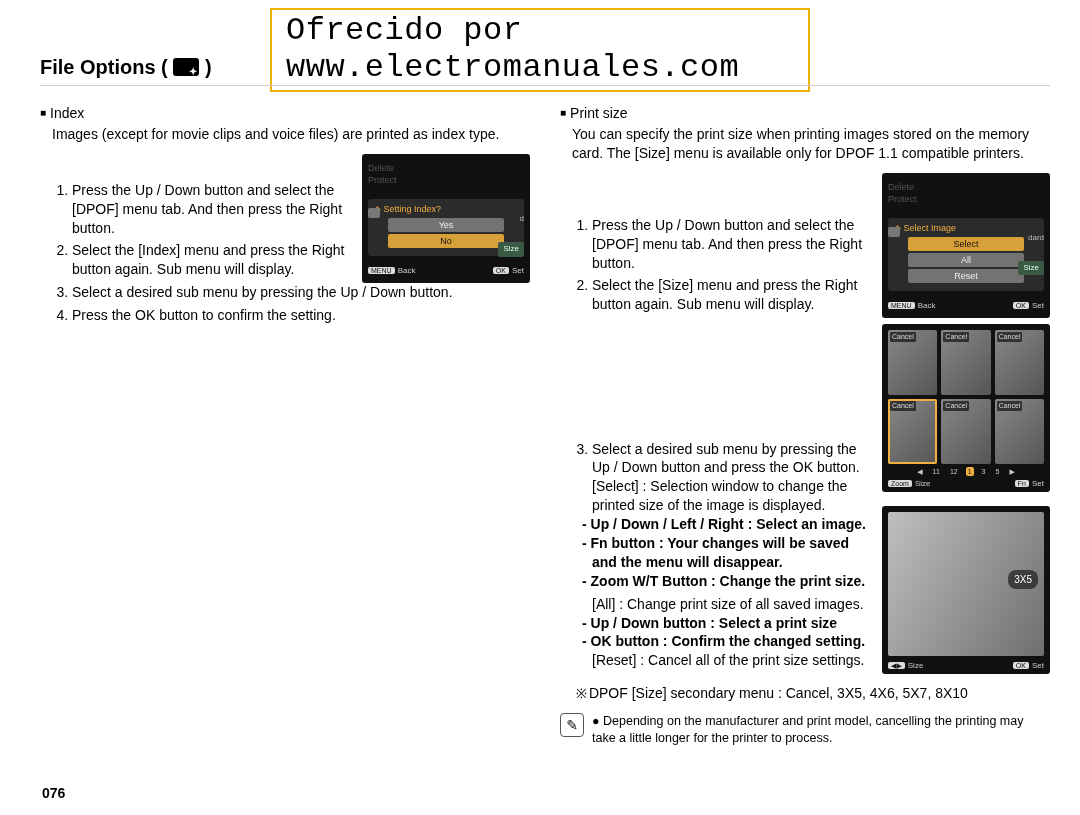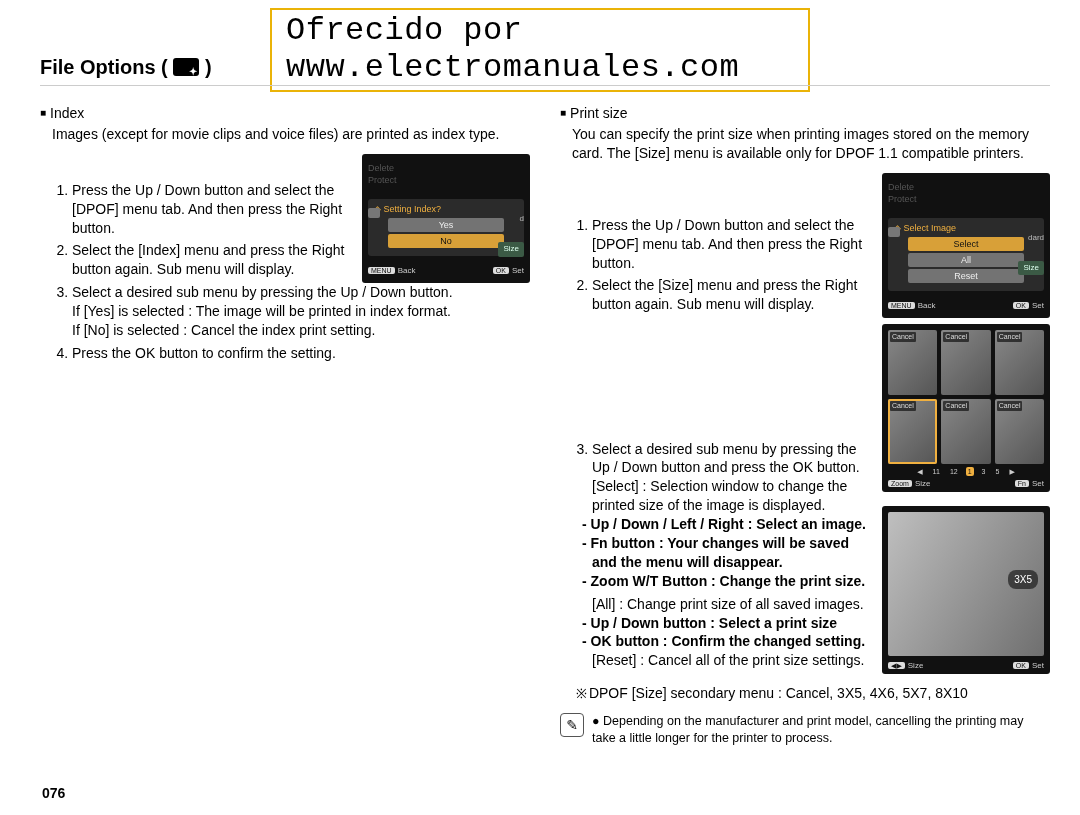--- a/index.html
+++ b/index.html
@@ -222,24 +222,20 @@
           <div class="footer">
             <span><span class="key">MENU</span><span>Back</span></span>
             <span><span class="key">OK</span><span>Set</span></span>
           </div>
         </div>
       </div>
 
       <ol class="steps" start="3">
         <li>
           <span>Select a desired sub menu by pressing the Up / Down button.</span>
-          <div class="step-sub">
-            <div>If [Yes] is selected : The image will be printed in index format.</div>
-            <div>If [No] is selected   : Cancel the index print setting.</div>
-          </div>
         </li>
         <li>Press the OK button to confirm the setting.</li>
       </ol>
     </div>
 
     <div class="col">
       <div class="subhead">
         <span class="sq">■</span><span>Print size</span>
       </div>
       <div class="intro">You can specify the print size when printing images stored on the memory card. The [Size] menu is available only for DPOF 1.1 compatible printers.</div>

